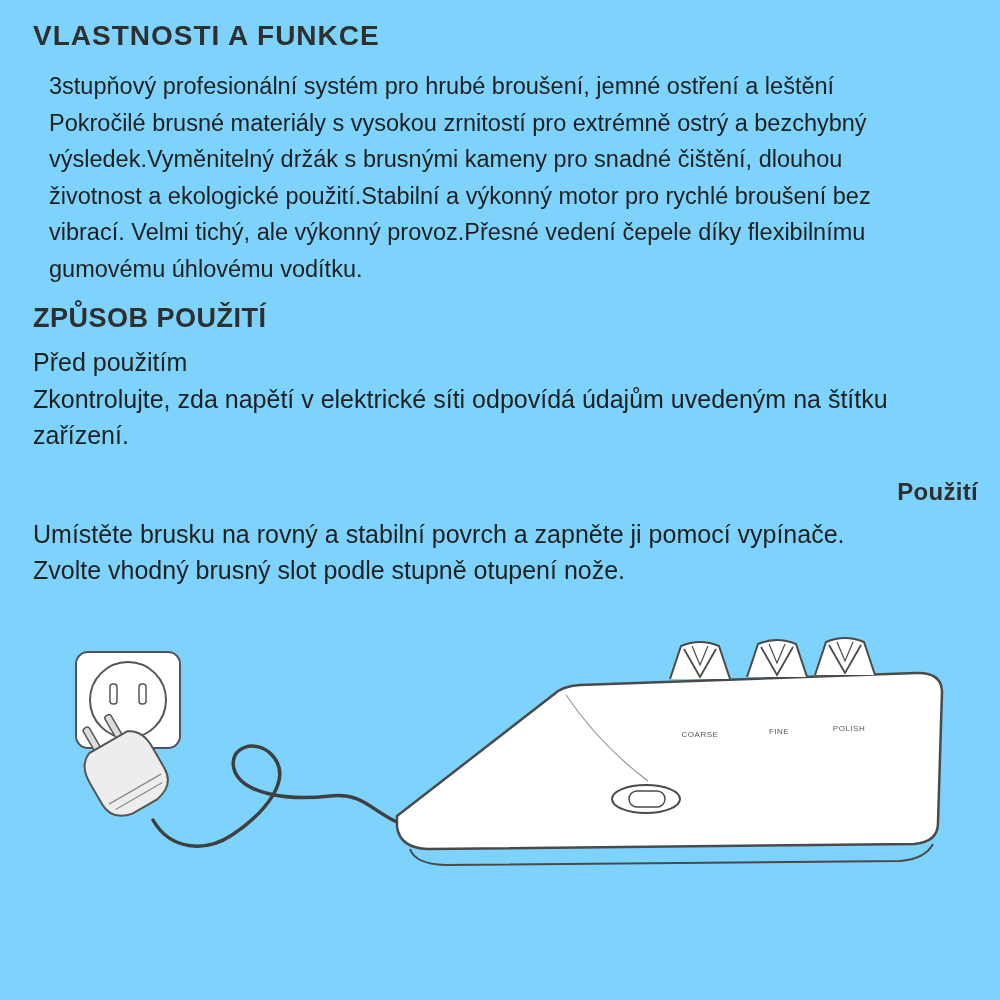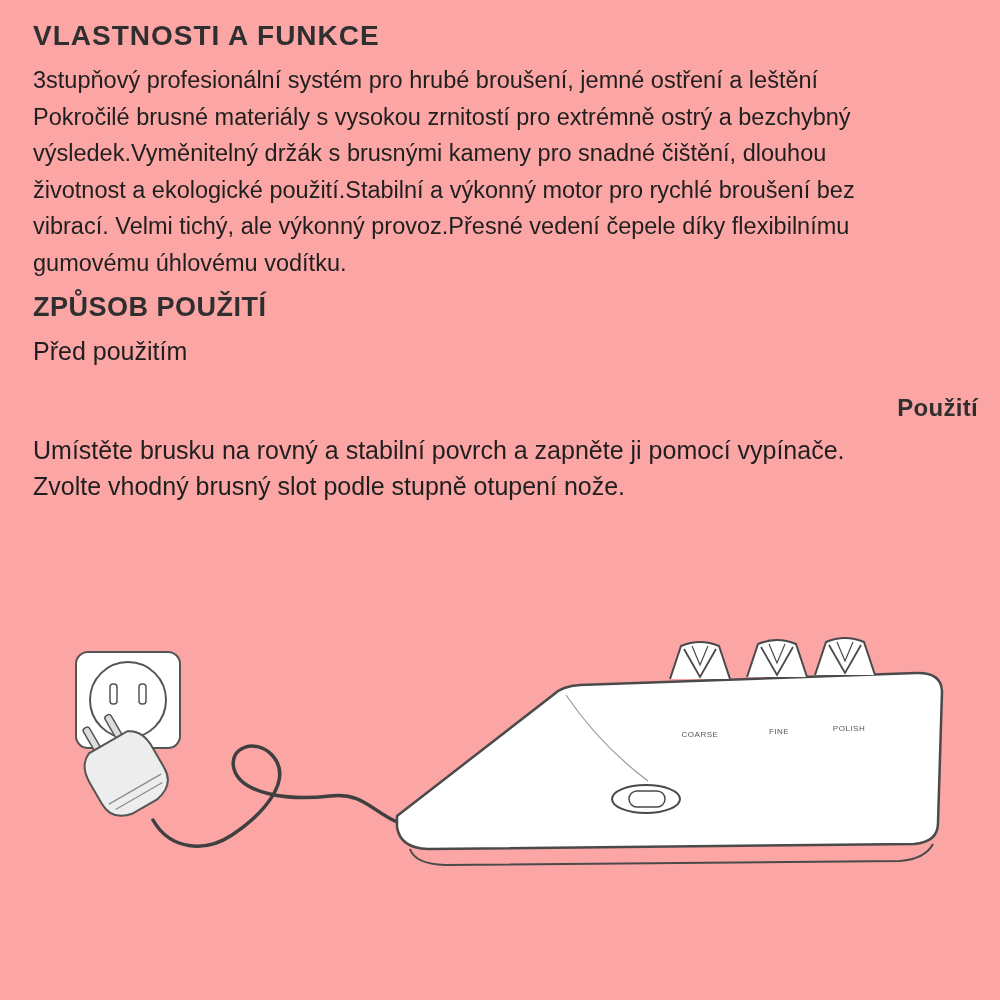--- a/index.html
+++ b/index.html
@@ -9,21 +9,21 @@
     width: 1000px;
     height: 1000px;
     overflow: hidden;
     font-family: "Liberation Sans", "DejaVu Sans", sans-serif;
     color: #222222;
   }
   .page {
     position: relative;
     width: 1000px;
     height: 1000px;
-    background: #fca5a5;
+    background: #7dd3fc;
   }
   .text-block {
     position: absolute;
     left: 33px;
     top: 20px;
     width: 945px;
   }
   .h1 {
     font-size: 28px;
     font-weight: bold;
@@ -44,21 +44,21 @@
     letter-spacing: 0.3px;
     color: #2f2f2f;
     margin: 24px 0 10px 0;
     text-align: right;
   }
   .body-text {
     font-size: 23.5px;
     line-height: 36.5px;
     color: #1f1f1f;
     white-space: pre-line;
-    margin: 0;
+    margin: 16px;
   }
   .line {
     font-size: 25px;
     line-height: 36.5px;
     color: #1f1f1f;
   }
   .illustration {
     position: absolute;
     left: 0;
     top: 615px;
@@ -79,20 +79,21 @@
     <div class="h1">VLASTNOSTI A FUNKCE</div>
     <p class="body-text">3stupňový profesionální systém pro hrubé broušení, jemné ostření a leštění
 Pokročilé brusné materiály s vysokou zrnitostí pro extrémně ostrý a bezchybný
 výsledek.Vyměnitelný držák s brusnými kameny pro snadné čištění, dlouhou
 životnost a ekologické použití.Stabilní a výkonný motor pro rychlé broušení bez
 vibrací. Velmi tichý, ale výkonný provoz.Přesné vedení čepele díky flexibilnímu
 gumovému úhlovému vodítku.</p>
 
     <div class="h2">ZPŮSOB POUŽITÍ</div>
     <div class="line">Před použitím</div>
+    <div class="line">Zkontrolujte, zda napětí v elektrické síti odpovídá údajům uvedeným na štítku zařízení.</div>
 
     <div class="h3">Použití</div>
     <div class="line">Umístěte brusku na rovný a stabilní povrch a zapněte ji pomocí vypínače.</div>
     <div class="line">Zvolte vhodný brusný slot podle stupně otupení nože.</div>
 
   </div>
 
   <svg class="illustration" viewBox="0 0 1000 330" xmlns="http://www.w3.org/2000/svg">
 
     <g fill="#ffffff" stroke="#555555" stroke-width="2">

